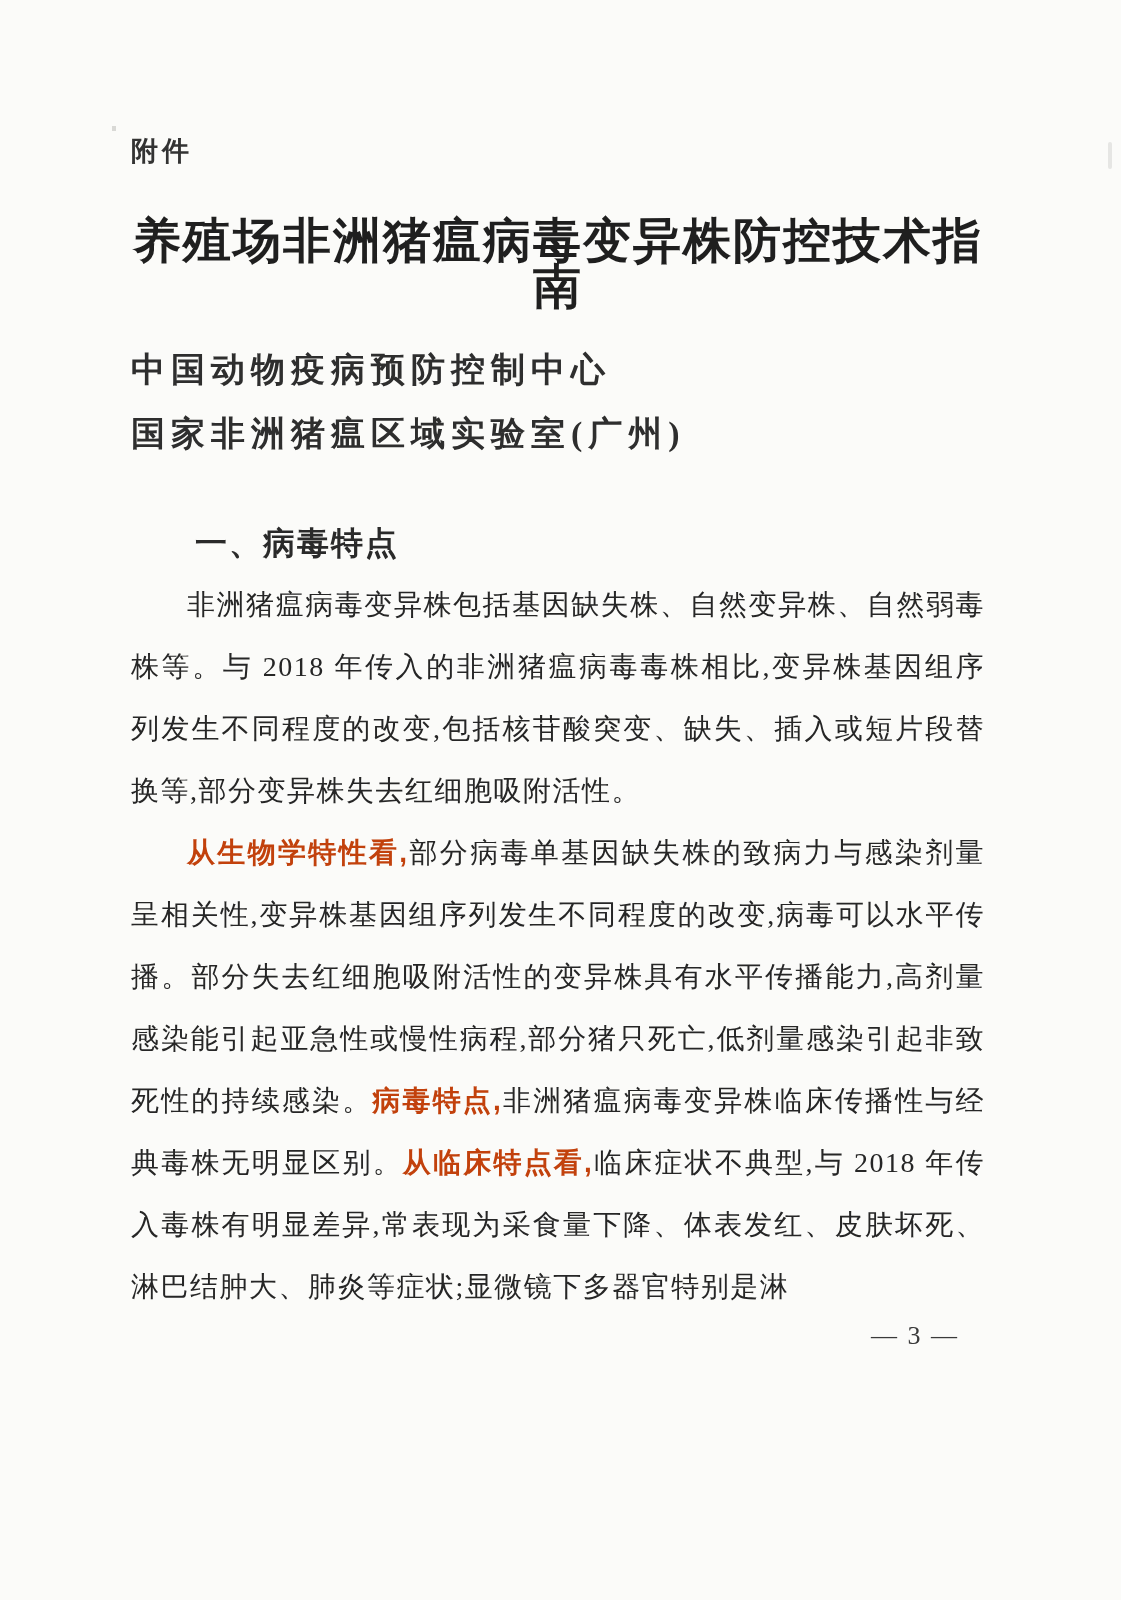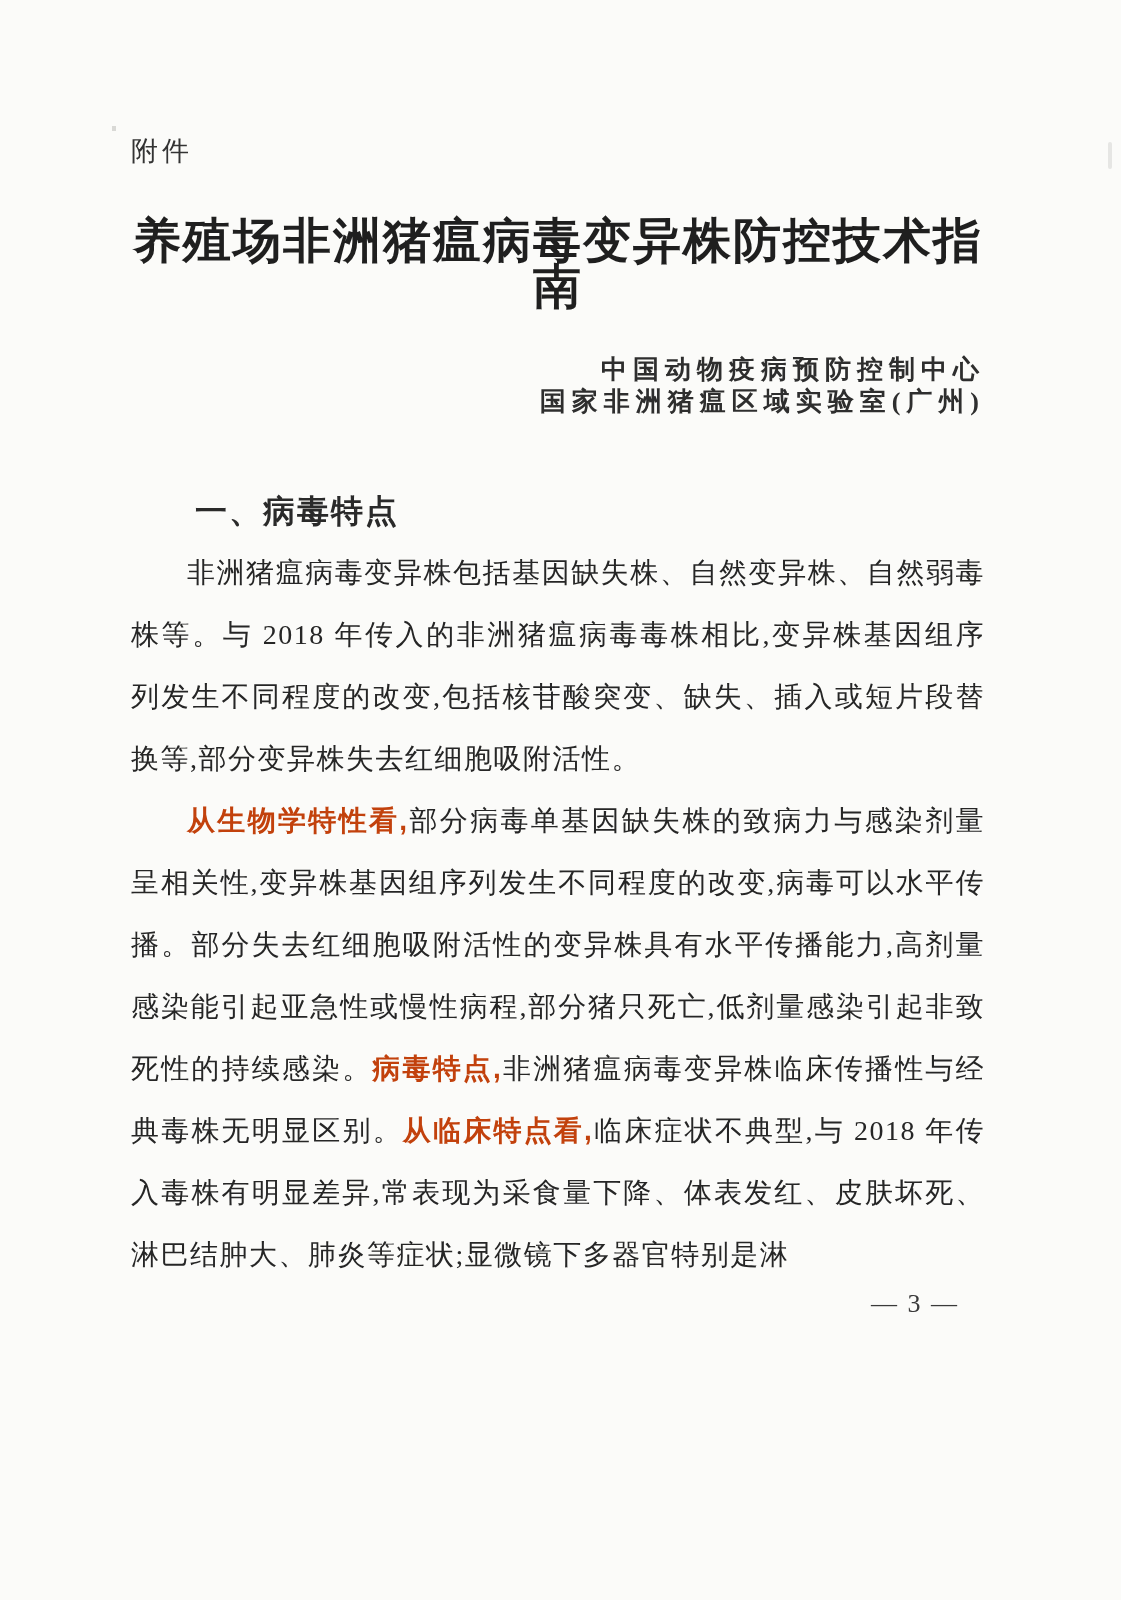--- a/index.html
+++ b/index.html
@@ -18,47 +18,47 @@
   }
   .content {
     position: absolute;
     left: 131px;
     top: 0;
     width: 854px;
   }
   .attachment {
     margin-top: 134px;
     font-family: "Liberation Sans", sans-serif;
-    font-weight: 400;
+    font-weight: 700;
     font-size: 27px;
     line-height: 34px;
     letter-spacing: 4px;
     color: #333333;
   }
   .doc-title {
     margin-top: 50px;
     text-align: center;
     font-family: "Liberation Serif", serif;
     font-weight: 700;
     font-size: 48px;
     line-height: 46px;
     letter-spacing: 2px;
     color: #1f1f1f;
   }
   .org-line {
-    text-align: right;
+    text-align: left;
     font-family: "Liberation Serif", serif;
     font-weight: 600;
-    font-size: 26px;
+    font-size: 34px;
     line-height: 32px;
     letter-spacing: 6px;
     color: #2e2e2e;
   }
   .org-line.first { margin-top: 44px; }
-  .org-line.second { }
+  .org-line.second { margin-top: 32px; }
   .doc-body {
     margin-top: 62px;
     font-size: 28px;
     line-height: 62px;
     letter-spacing: 1.5px;
     text-align: justify;
     text-justify: inter-character;
     color: #262626;
   }
   .doc-body p {

